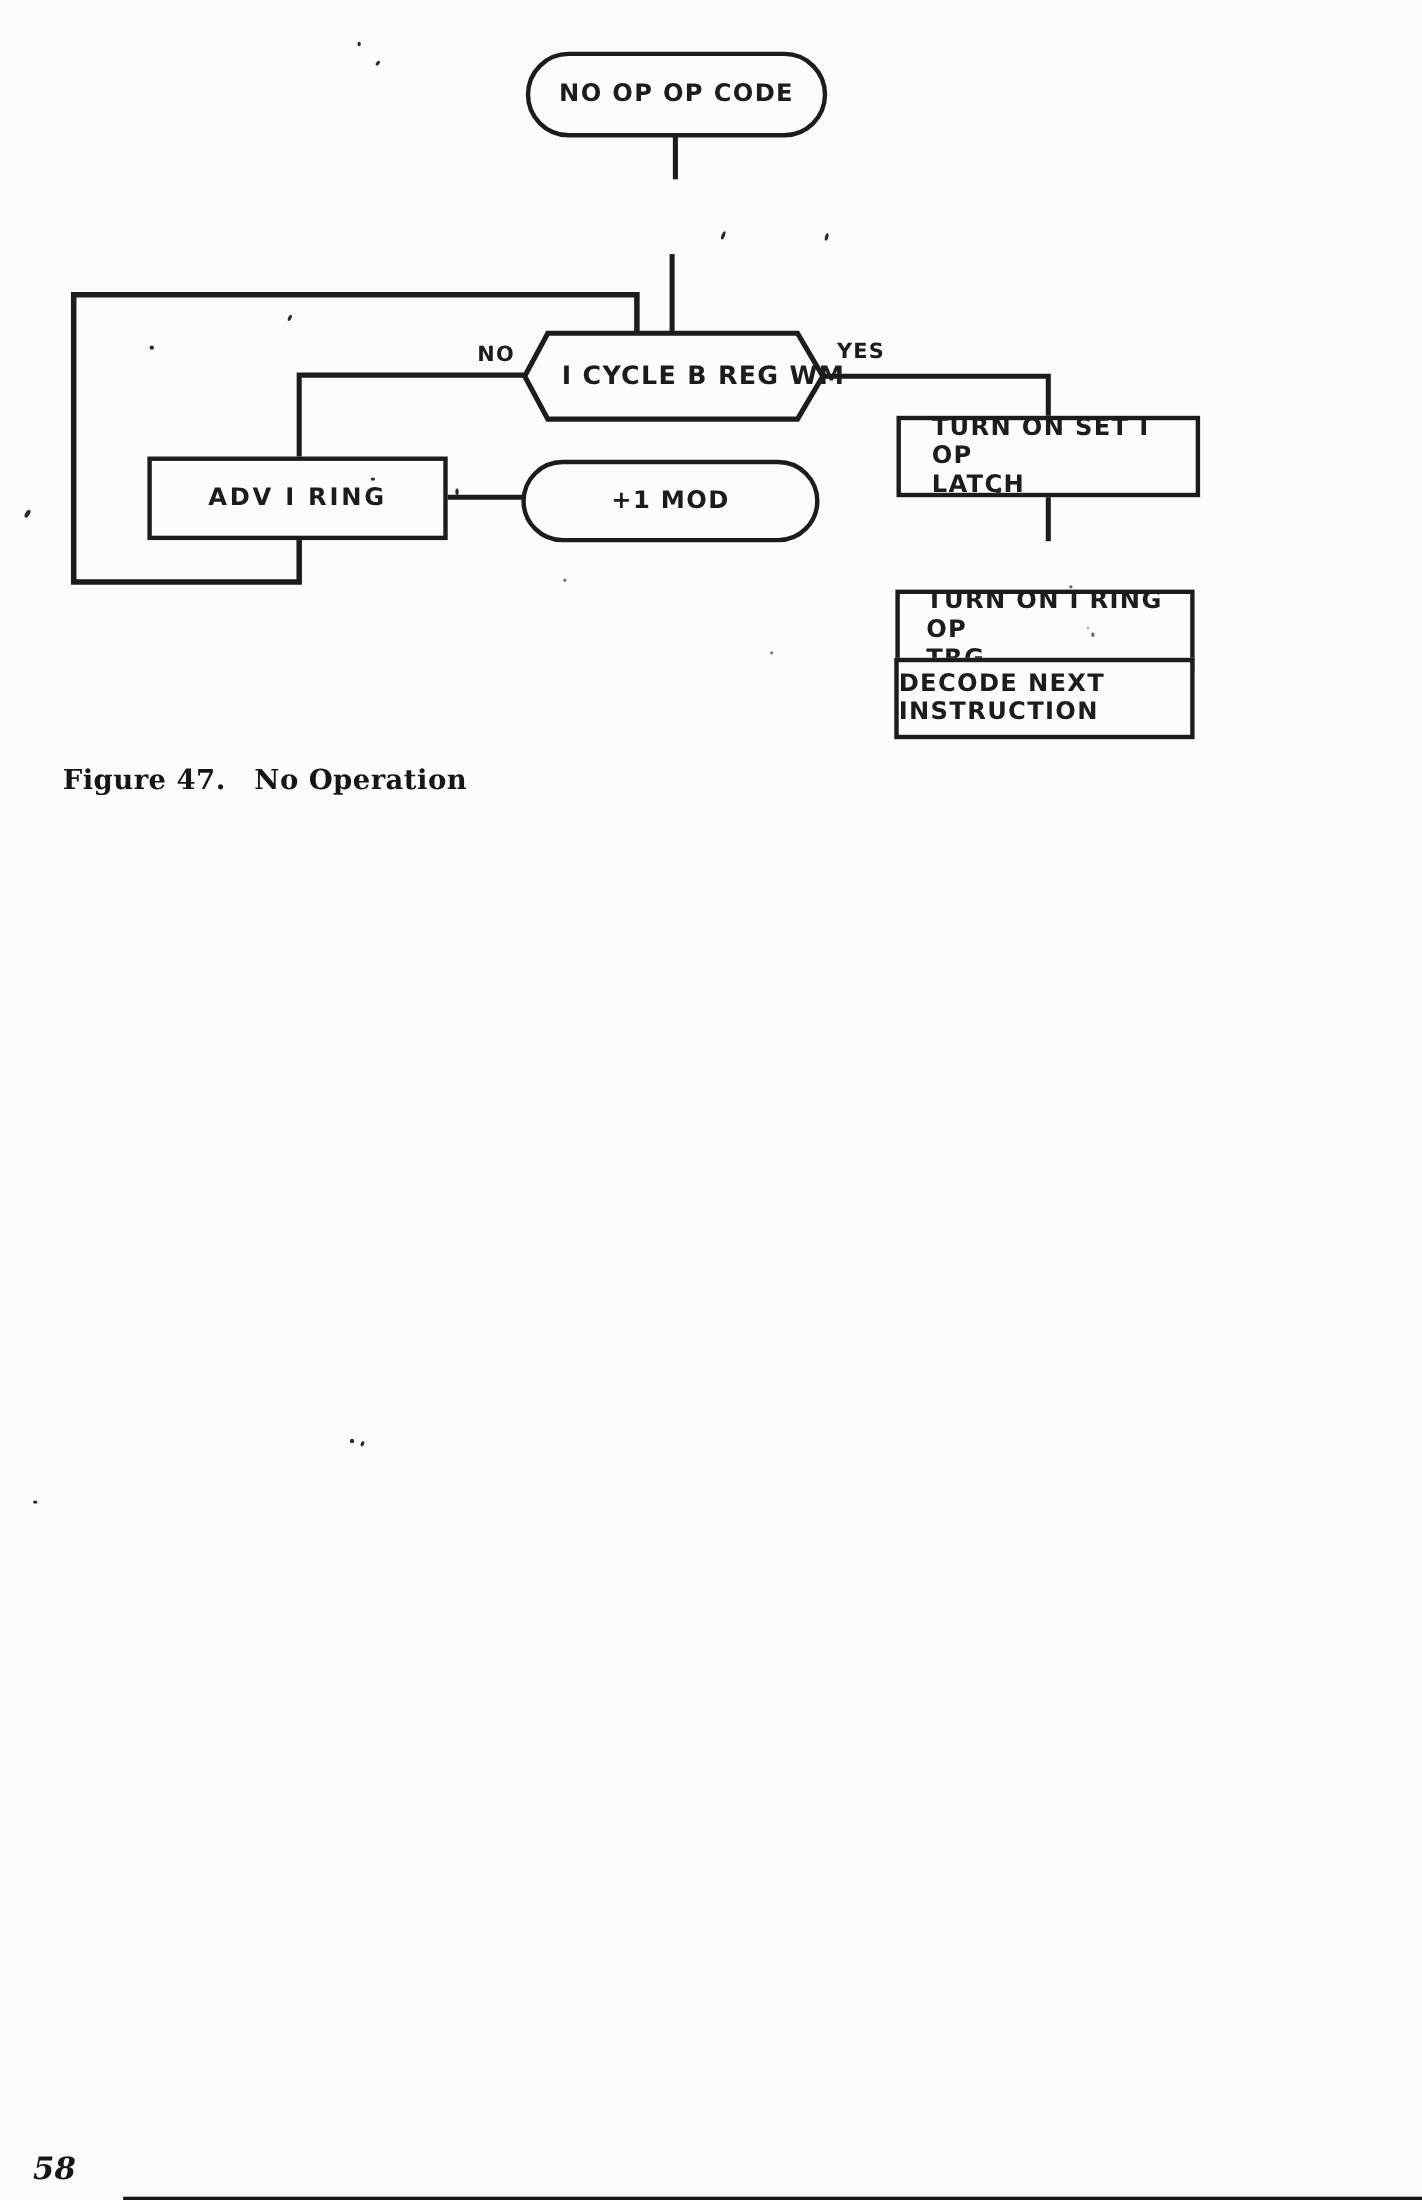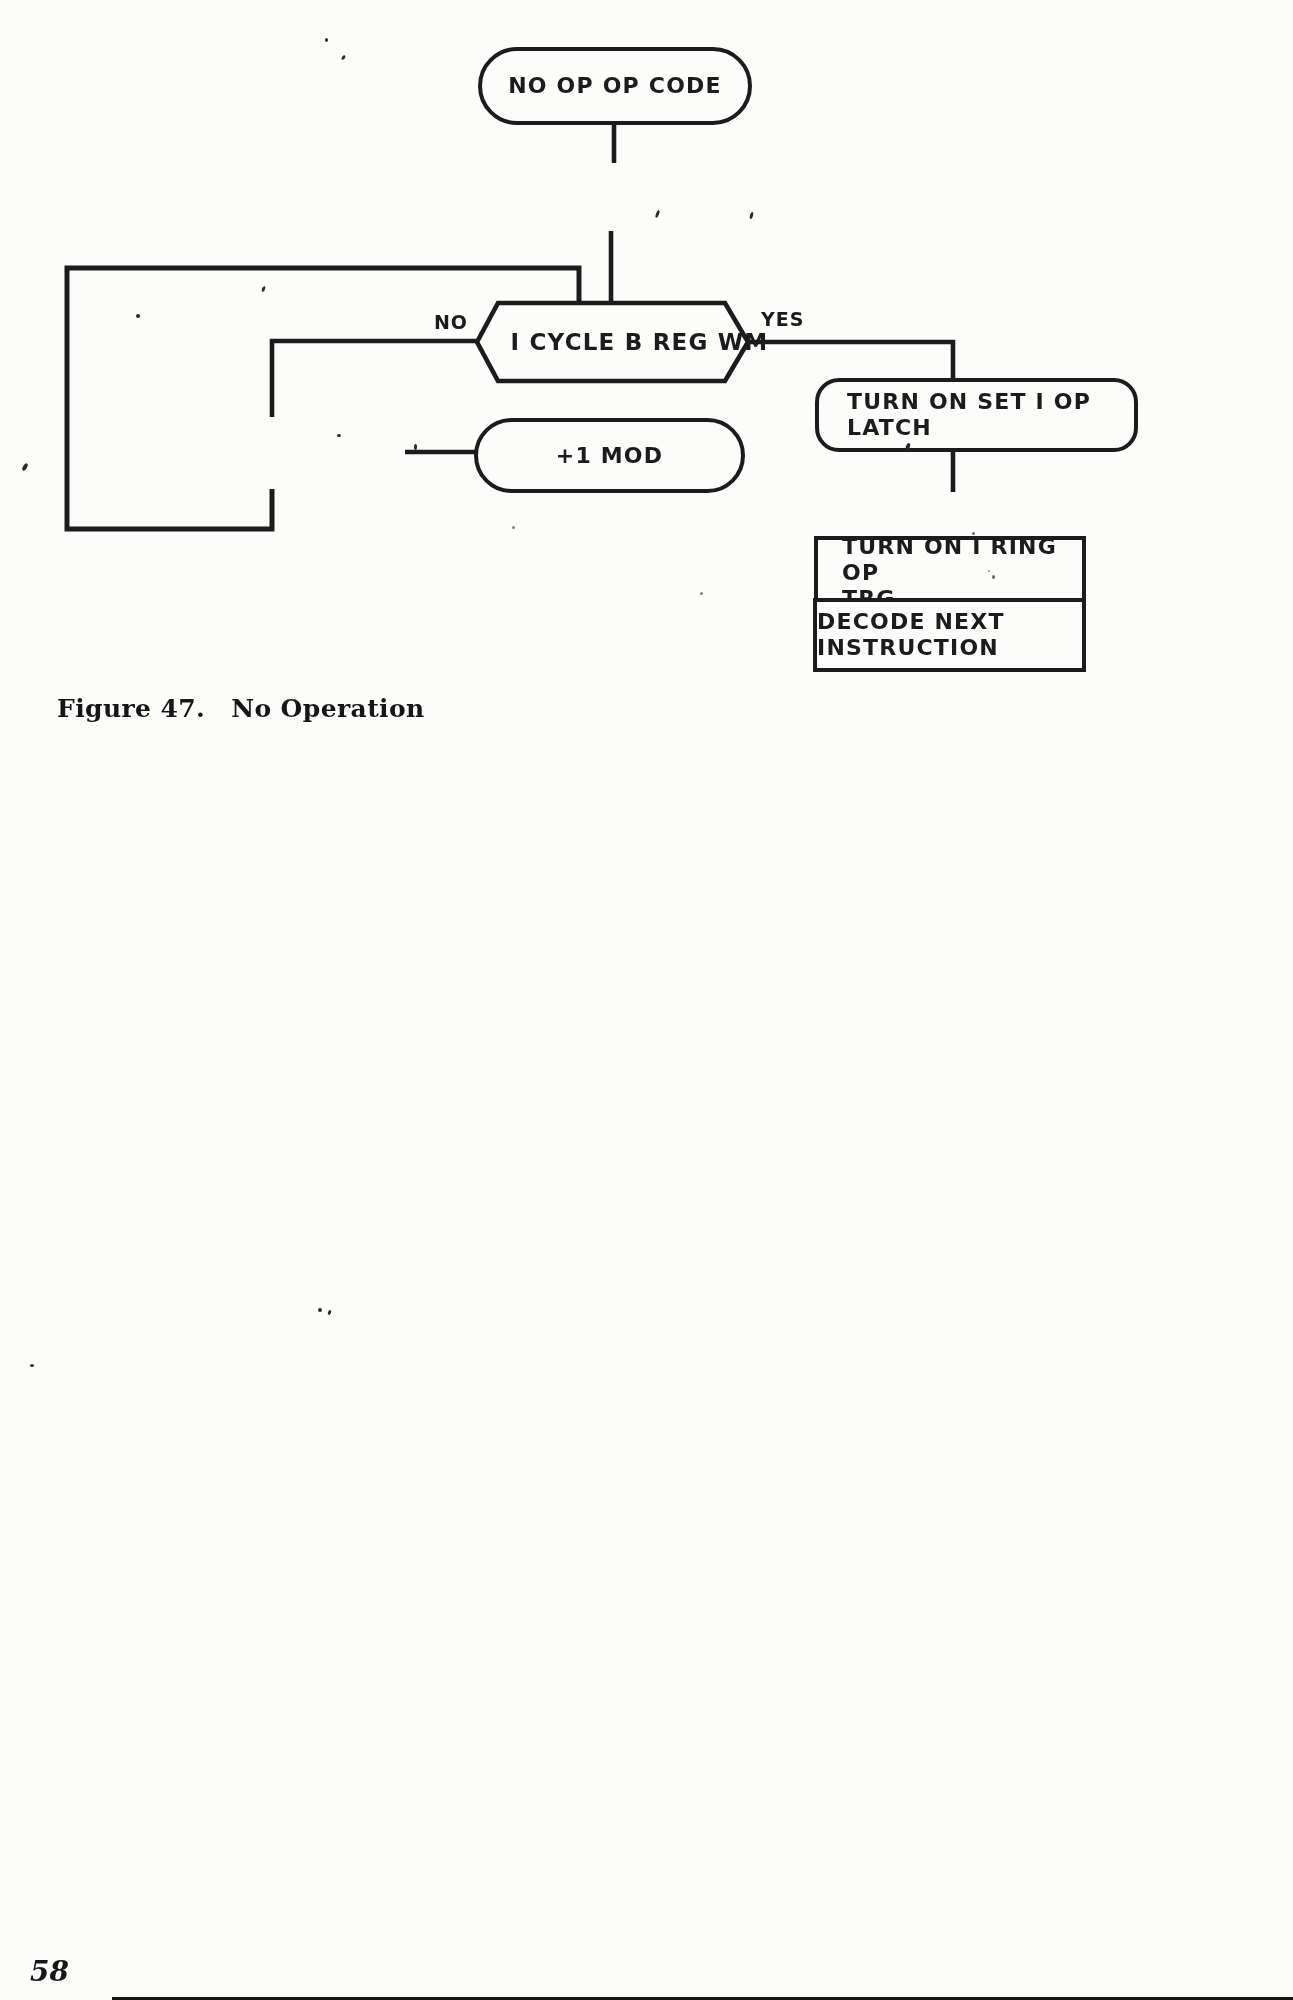--- a/index.html
+++ b/index.html
@@ -89,26 +89,29 @@
 
   <div class="node pill" style="left:478px;top:47px;width:274px;height:78px;">
     <span>NO OP OP CODE</span>
   </div>
 
 
   <div class="hex-label" style="left:504px;top:303px;width:271px;height:78px;">I CYCLE B REG WM</div>
   <div class="branch-label" style="left:420px;top:311px;width:48px;text-align:right;">NO</div>
   <div class="branch-label" style="left:761px;top:308px;">YES</div>
 
+  <div class="node" style="left:134px;top:415px;width:273px;height:76px;letter-spacing:2.5px;">
+    <span>ADV I RING</span>
+  </div>
 
   <div class="node pill" style="left:474px;top:418px;width:271px;height:75px;">
     <span>+1 MOD</span>
   </div>
 
-  <div class="node left-align" style="left:815px;top:378px;width:323px;height:74px;padding-left:28px;border-radius:24px;">
+  <div class="node left-align" style="left:815px;top:378px;width:276px;height:74px;padding-left:28px;">
     <div class="stack" style="width:auto;">
       <div>TURN ON SET I OP</div>
       <div>LATCH</div>
     </div>
   </div>
 
   <div class="node left-align" style="left:814px;top:488px;width:272px;height:74px;padding-left:24px;margin-top:48px;">
     <div class="stack" style="width:auto;">
       <div>TURN ON I RING OP</div>
       <div>TRG</div>

